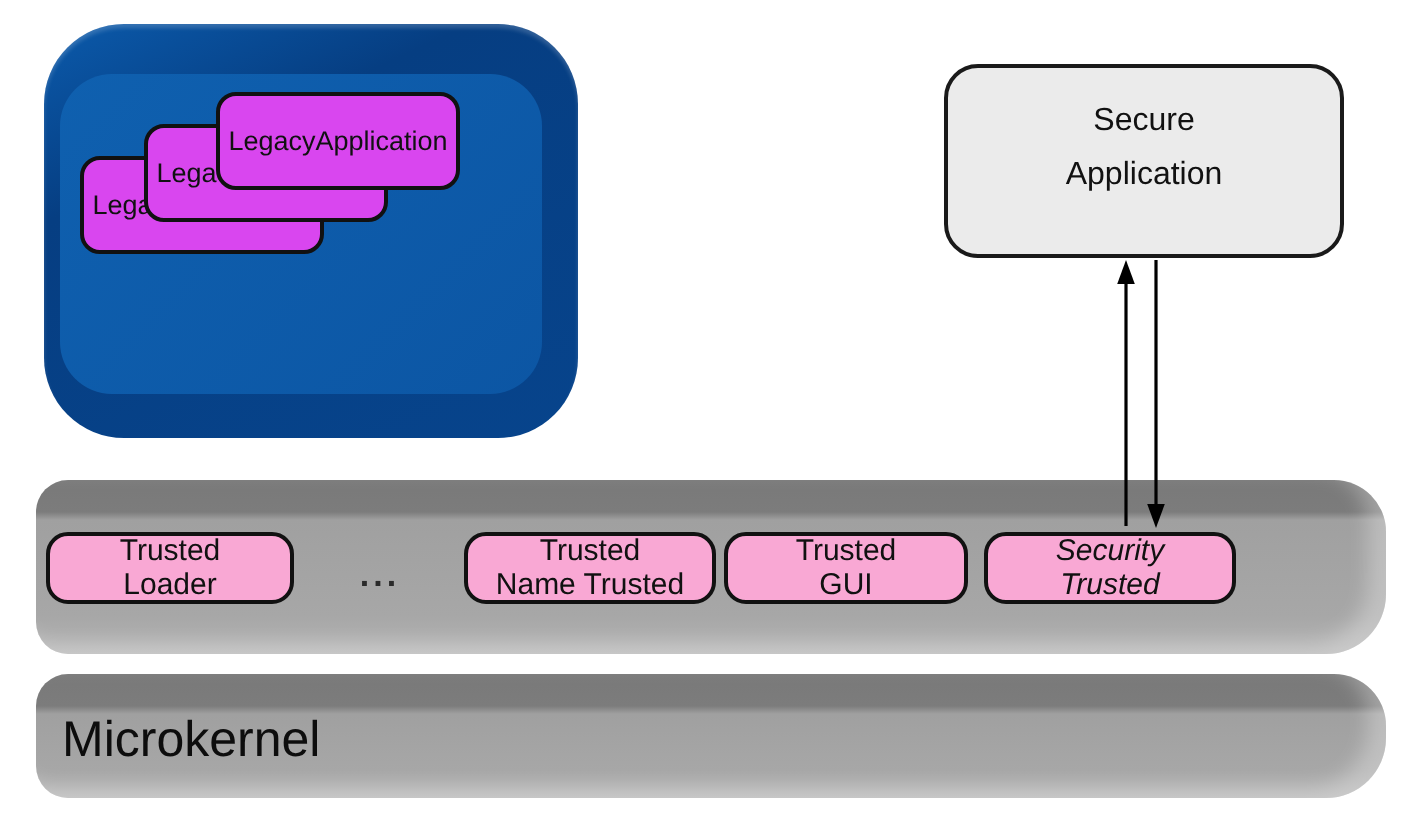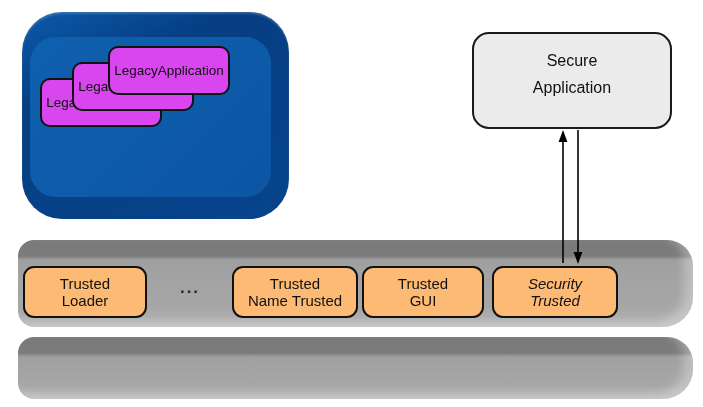--- a/index.html
+++ b/index.html
@@ -48,22 +48,22 @@
   
   .slab{
     position:absolute;left:18px;width:675px;
     background:linear-gradient(180deg,#797979 0px,#7c7c7c 16px,#a0a0a0 20px,#a7a7a7 78%,#b4b4b4 100%);
     border-radius:16px 26px 30px 16px;
     box-shadow:inset -9px -5px 10px rgba(255,255,255,.30);
   }
   .slab-services{top:240px;height:87px;}
   .slab-kernel{top:337px;height:62px;}
   .svc-box{
-    position:absolute;height:52px;
-    background:#fdba74;border:2px solid #111;border-radius:11px;
+    position:absolute;height:36px;
+    background:#f9a8d4;border:2px solid #111;border-radius:11px;
     display:flex;flex-direction:column;align-items:center;justify-content:center;
     font-size:15px;line-height:17px;color:#111;text-align:center;
     box-sizing:border-box;z-index:7;
   }
   .svc-loader{left:23px;top:266px;width:124px;}
   .svc-ns{left:232px;top:266px;width:126px;}
   .svc-gui{left:362px;top:266px;width:122px;}
   .svc-policy{left:492px;top:266px;width:126px;font-style:italic;}
   .ellipsis{
     position:absolute;left:168px;top:278px;width:44px;text-align:center;
@@ -131,14 +131,15 @@
     <span>Trusted</span>
     <span>GUI</span>
   </div>
 
   <div class="svc-box svc-policy">
     <span>Security</span>
     <span>Trusted</span>
   </div>
 
   <div class="slab slab-kernel"></div>
+  <div class="kernel-label">Microkernel</div>
 
 </div>
 
 </body></html>

